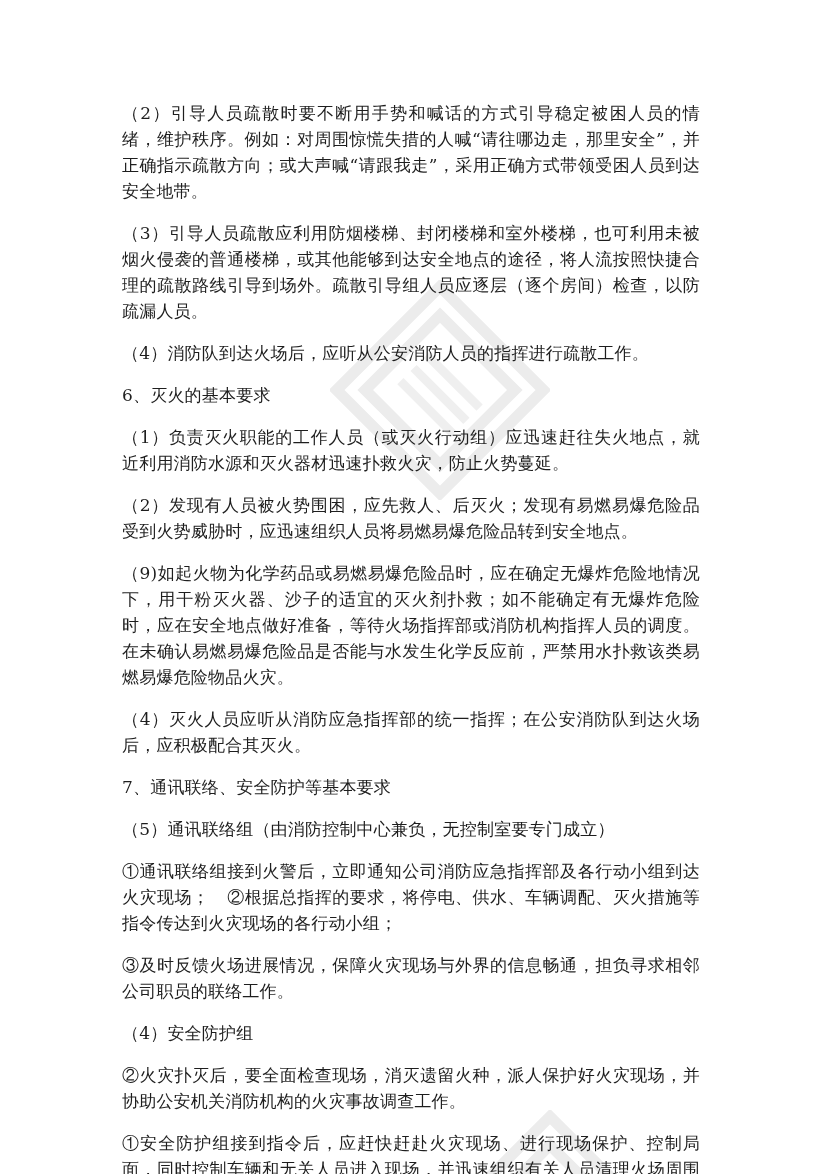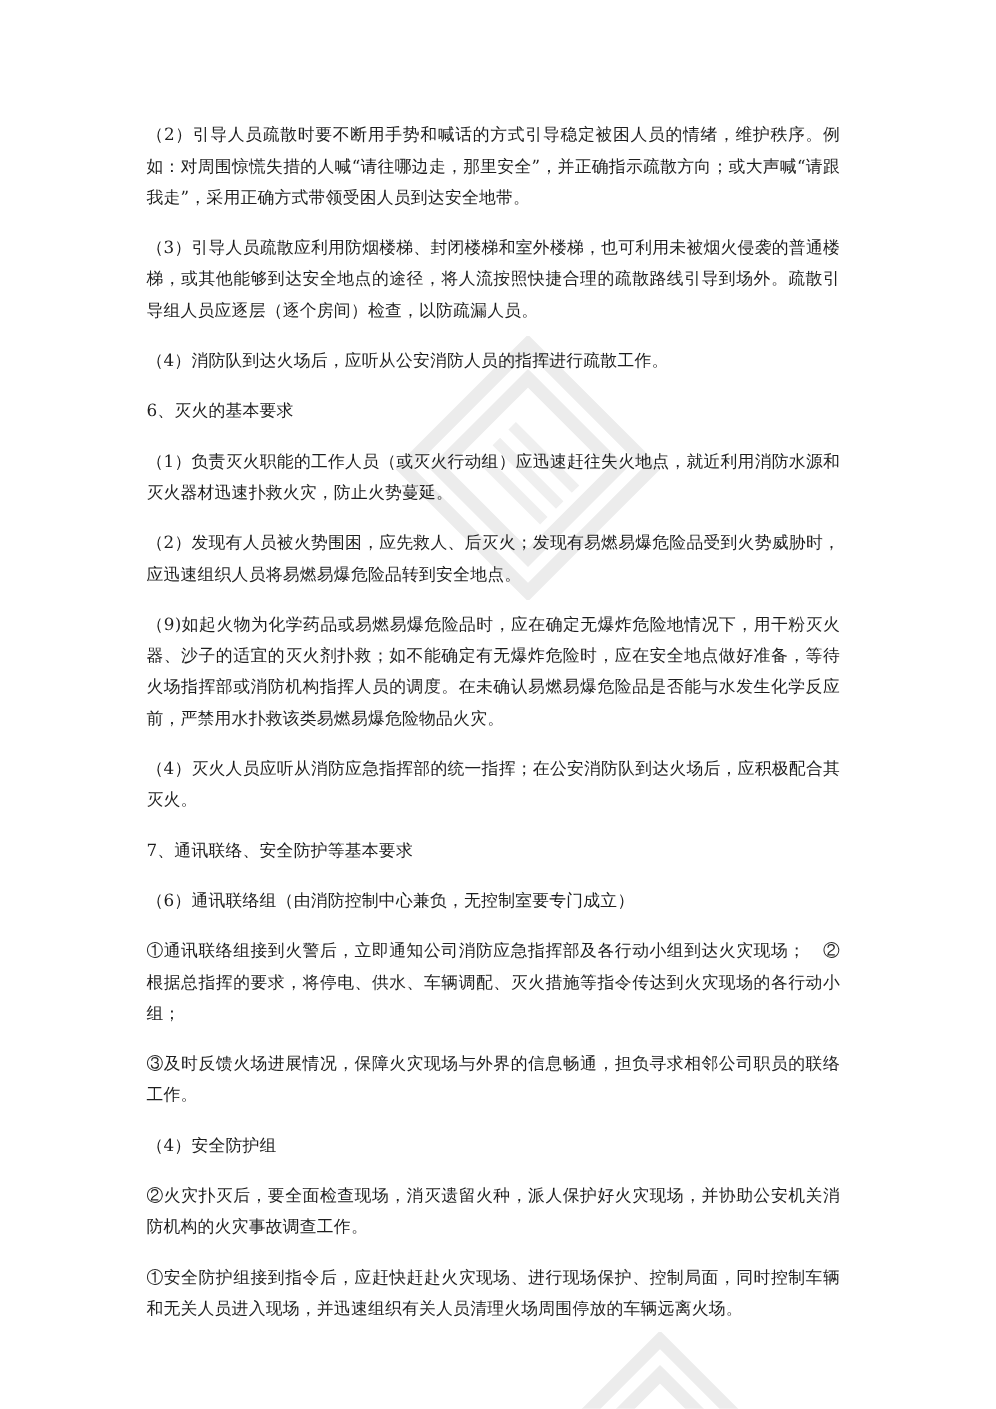--- a/index.html
+++ b/index.html
@@ -2,21 +2,21 @@
 <html><head>
 <meta charset="utf-8">
 <style>
   html, body { margin: 0; padding: 0; background: #ffffff; }
   body { width: 830px; height: 1174px; position: relative; overflow: hidden;
          font-family: "DejaVu Serif", "Liberation Serif", serif; color: #1e1e1e; }
   .watermark { position: absolute; pointer-events: none; }
   .wm1 { left: 330px; top: 280px; width: 220px; height: 220px; }
   .wm2 { left: 440px; top: 1110px; width: 220px; height: 220px; }
   .page { position: absolute; left: 122px; top: 100px; width: 592px; }
-  .para { font-size: 14px; line-height: 26px; margin: 0 14px 16px 0; text-align: justify; letter-spacing: 0.2px; }
+  .para { font-size: 17px; line-height: 26px; margin: 0 14px 16px 0; text-align: justify; letter-spacing: 0.2px; }
   .para.heading { margin-bottom: 16px; }
 </style>
 </head>
 <body>
 
 <svg class="watermark wm1" viewBox="0 0 100 100">
   <g fill="none" stroke="#ececec" stroke-width="5">
     <polygon points="50,3 97,50 50,97 3,50"></polygon>
     <polygon points="50,16 84,50 50,84 16,50"></polygon>
   </g>
@@ -40,19 +40,19 @@
 <div class="page">
   <p class="para">（2）引导人员疏散时要不断用手势和喊话的方式引导稳定被困人员的情绪，维护秩序。例如：对周围惊慌失措的人喊“请往哪边走，那里安全”，并正确指示疏散方向；或大声喊“请跟我走”，采用正确方式带领受困人员到达安全地带。</p>
   <p class="para">（3）引导人员疏散应利用防烟楼梯、封闭楼梯和室外楼梯，也可利用未被烟火侵袭的普通楼梯，或其他能够到达安全地点的途径，将人流按照快捷合理的疏散路线引导到场外。疏散引导组人员应逐层（逐个房间）检查，以防疏漏人员。</p>
   <p class="para">（4）消防队到达火场后，应听从公安消防人员的指挥进行疏散工作。</p>
   <p class="para heading">6、灭火的基本要求</p>
   <p class="para">（1）负责灭火职能的工作人员（或灭火行动组）应迅速赶往失火地点，就近利用消防水源和灭火器材迅速扑救火灾，防止火势蔓延。</p>
   <p class="para">（2）发现有人员被火势围困，应先救人、后灭火；发现有易燃易爆危险品受到火势威胁时，应迅速组织人员将易燃易爆危险品转到安全地点。</p>
   <p class="para">（9)如起火物为化学药品或易燃易爆危险品时，应在确定无爆炸危险地情况下，用干粉灭火器、沙子的适宜的灭火剂扑救；如不能确定有无爆炸危险时，应在安全地点做好准备，等待火场指挥部或消防机构指挥人员的调度。在未确认易燃易爆危险品是否能与水发生化学反应前，严禁用水扑救该类易燃易爆危险物品火灾。</p>
   <p class="para">（4）灭火人员应听从消防应急指挥部的统一指挥；在公安消防队到达火场后，应积极配合其灭火。</p>
   <p class="para heading">7、通讯联络、安全防护等基本要求</p>
-  <p class="para">（6）通讯联络组（由消防控制中心兼负，无控制室要专门成立）</p>
+  <p class="para">（5）通讯联络组（由消防控制中心兼负，无控制室要专门成立）</p>
   <p class="para">①通讯联络组接到火警后，立即通知公司消防应急指挥部及各行动小组到达火灾现场；　②根据总指挥的要求，将停电、供水、车辆调配、灭火措施等指令传达到火灾现场的各行动小组；</p>
   <p class="para">③及时反馈火场进展情况，保障火灾现场与外界的信息畅通，担负寻求相邻公司职员的联络工作。</p>
   <p class="para">（4）安全防护组</p>
   <p class="para">②火灾扑灭后，要全面检查现场，消灭遗留火种，派人保护好火灾现场，并协助公安机关消防机构的火灾事故调查工作。</p>
   <p class="para">①安全防护组接到指令后，应赶快赶赴火灾现场、进行现场保护、控制局面，同时控制车辆和无关人员进入现场，并迅速组织有关人员清理火场周围停放的车辆远离火场。</p>
 </div>
 
 </body></html>

